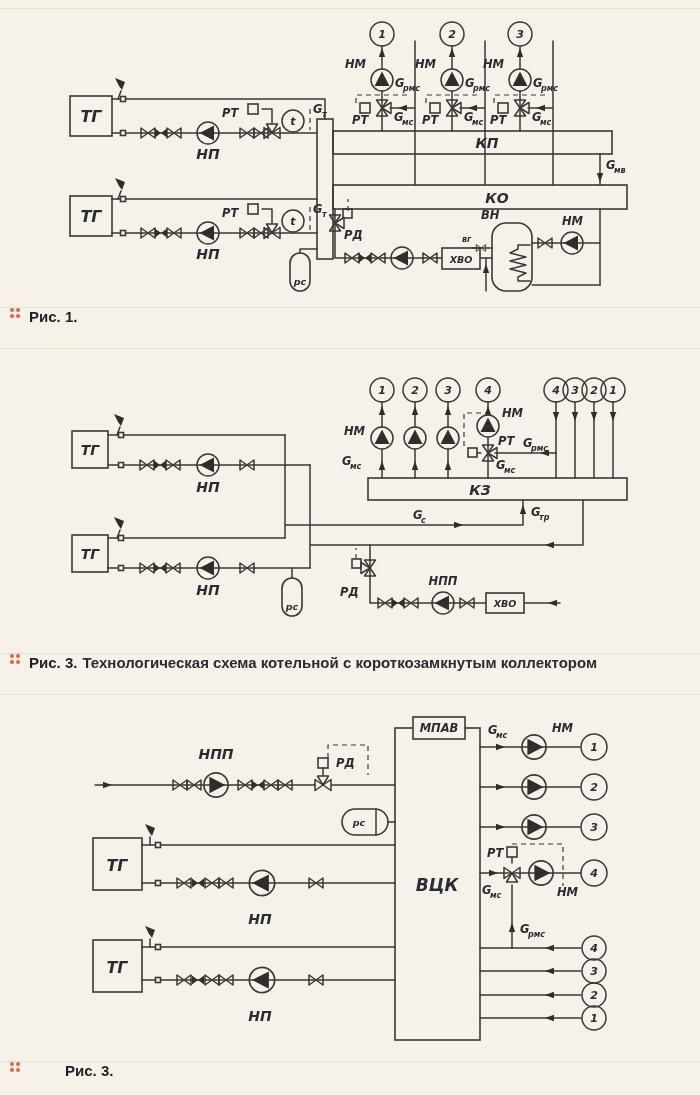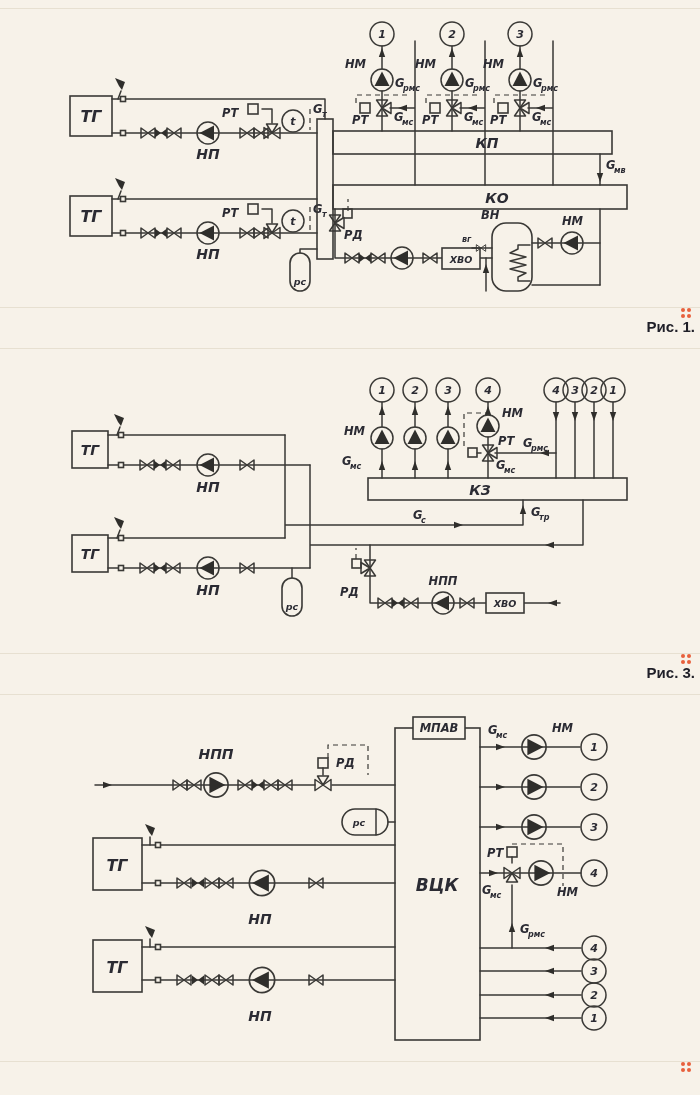--- a/index.html
+++ b/index.html
@@ -6,23 +6,23 @@
   body{
     width:700px;height:1095px;
     background:#f7f2e9;
     font-family:"Liberation Sans",sans-serif;
     overflow:hidden;
   }
   .top-rule{height:8px;border-bottom:1px solid #e7e0d1;}
   .panel{display:block;}
   .panel svg{display:block;}
   .caption{
-    display:flex;align-items:flex-end;
+    display:flex;align-items:flex-start;
     border-top:1px solid #e7e0d1;border-bottom:1px solid #e7e0d1;
-    padding-left:10px;box-sizing:border-box;flex-direction:column;
+    padding-left:10px;box-sizing:border-box;
   }
   .cap1,.cap2{height:42px;}
   .cap3{height:35px;gap:36px;}
   .dots{
     display:grid;grid-template-columns:4px 4px;grid-gap:2px;
     margin-right:9px;flex:0 0 auto;
   }
   .dots i{width:4px;height:4px;border-radius:50%;background:#e8603c;display:block;}
   .cap-prefix{font-weight:700;color:#1f1f28;font-size:15px;margin-right:5px;white-space:nowrap;}
   .cap-text{font-weight:600;color:#2b2b33;font-size:15px;white-space:nowrap;}
@@ -347,20 +347,21 @@
 </div>
 
 <div class="caption cap2">
   <span class="dots">
       <i></i>
       <i></i>
       <i></i>
       <i></i>
     </span>
   <span class="cap-prefix">Рис. 3.</span>
+  <span class="cap-text">Технологическая схема котельной с короткозамкнутым коллектором</span>
 </div>
 
 <div class="panel">
 <svg width="700" height="366" viewBox="0 0 700 366">
   <g>
     <path class="st" d="M95,90 H315 M332,90 H395"></path>
     <path class="st" d="M323,80 V73 M388,127 H395"></path>
     <path class="st" d="M142,150 H395 M142,188 H395"></path>
     <path class="st" d="M142,252 H395 M142,285 H395"></path>
     <path class="st" d="M150,150 V142 M150,252 V244"></path>

